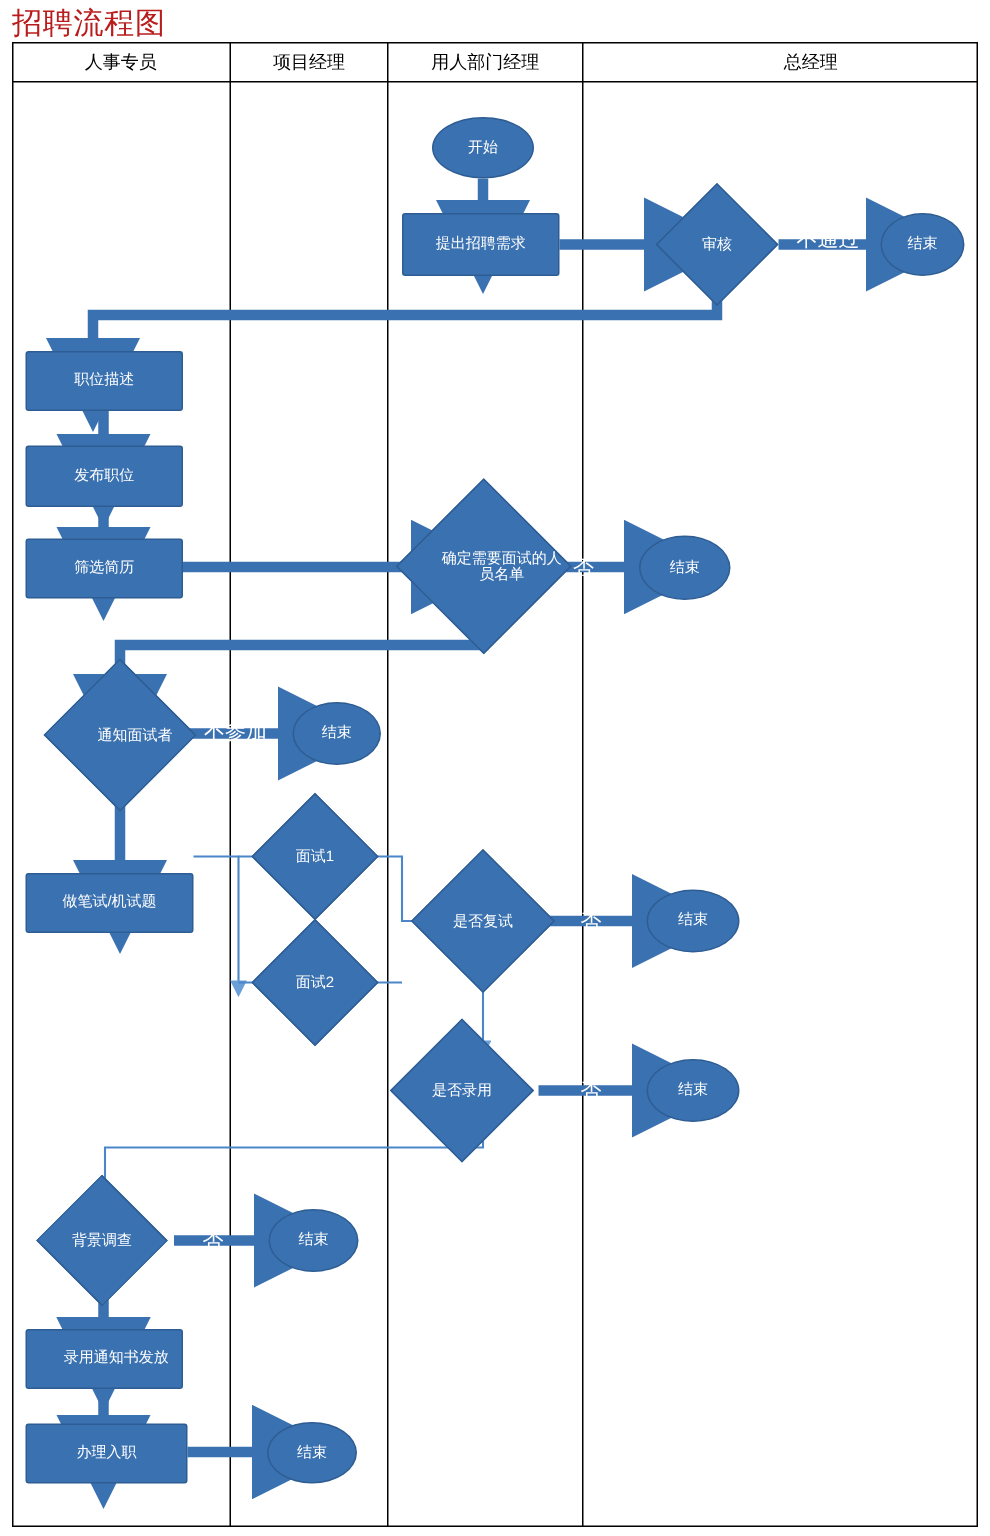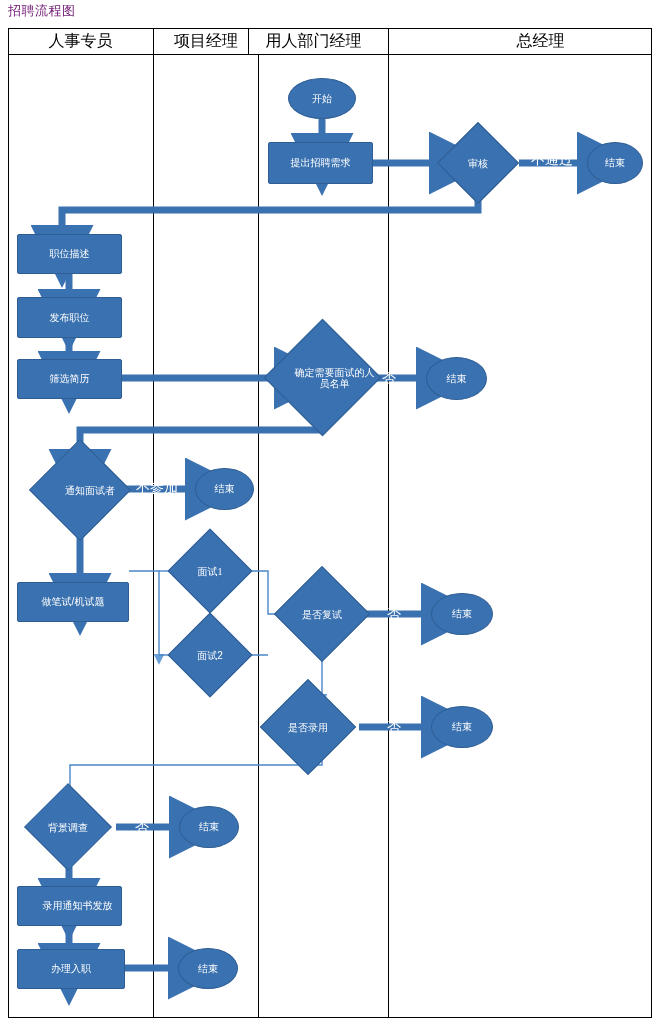--- a/index.html
+++ b/index.html
@@ -6,40 +6,40 @@
   body{
     width:660px;height:1024px;
     background:#ffffff;
     font-family:"Liberation Sans","DejaVu Sans",sans-serif;
     position:relative;
     overflow:hidden;
   }
   #title{
     position:absolute;
     left:8px;top:2px;
-    font-size:13px;
-    color:#701a75;
+    font-size:20px;
+    color:#b91c1c;
     font-family:"Liberation Serif","DejaVu Serif",serif;
     letter-spacing:0.5px;
   }
   
   .lane-frame{
     position:absolute;
     left:8px;top:28px;
     width:644px;height:990px;
     border:1px solid #000;
     box-sizing:border-box;
   }
   .lane-header{
     position:absolute;
     top:28px;height:26px;
     border-left:1px solid #000;
     box-sizing:border-box;
     display:flex;align-items:center;justify-content:center;
-    font-size:16px;color:#000;
+    font-size:12px;color:#000;
   }
   .lane-divider{
     position:absolute;
     top:54px;
     width:1px;
     height:964px;
     background:#000;
   }
   .lane-hr{
     position:absolute;
@@ -98,21 +98,21 @@
 </head>
 <body>
 
 <div id="title">招聘流程图</div>
 
 <div class="lane-frame"></div>
 <div class="lane-hr"></div>
 
 <div class="lane-header" style="left:8px;width:145px;border-left:none;">人事专员</div>
 <div class="lane-header" style="left:153px;width:105px;">项目经理</div>
-<div class="lane-header" style="left:248px;width:130px;">用人部门经理</div>
+<div class="lane-header" style="left:258px;width:130px;">用人部门经理</div>
 <div class="lane-header" style="left:388px;width:304px;">总经理</div>
 
 <div class="lane-divider" style="left:153px;"></div>
 <div class="lane-divider" style="left:258px;"></div>
 <div class="lane-divider" style="left:388px;"></div>
 
 <svg class="arrows" viewBox="0 0 660 1024">
   <defs>
     <marker id="ah" markerWidth="9" markerHeight="9" refX="1" refY="4.5" orient="auto">
       <path d="M0,0 L9,4.5 L0,9 z" fill="#3a71b0"></path>
@@ -193,21 +193,21 @@
 
 <div class="diamond-wrap" style="left:39px;top:454px;width:82px;height:72px;">
   <div class="dia" style="transform:rotate(45deg) scale(0.88,1.0);"></div>
   <div class="dtxt" style="padding:0 10px;">通知面试者</div>
 </div>
 
 <div class="node ellipse" style="left:195px;top:468px;width:59px;height:42px;">结束</div>
 
 <div class="node rect" style="left:17px;top:582px;width:112px;height:40px;">做笔试/机试题</div>
 
-<div class="diamond-wrap" style="left:180px;top:541px;width:60px;height:60px;font-family:Liberation Serif, serif;">
+<div class="diamond-wrap" style="left:180px;top:541px;width:60px;height:60px;">
   <div class="dia"></div>
   <div class="dtxt">面试1</div>
 </div>
 
 <div class="diamond-wrap" style="left:180px;top:625px;width:60px;height:60px;">
   <div class="dia"></div>
   <div class="dtxt">面试2</div>
 </div>
 
 <div class="diamond-wrap" style="left:288px;top:580px;width:68px;height:68px;">

